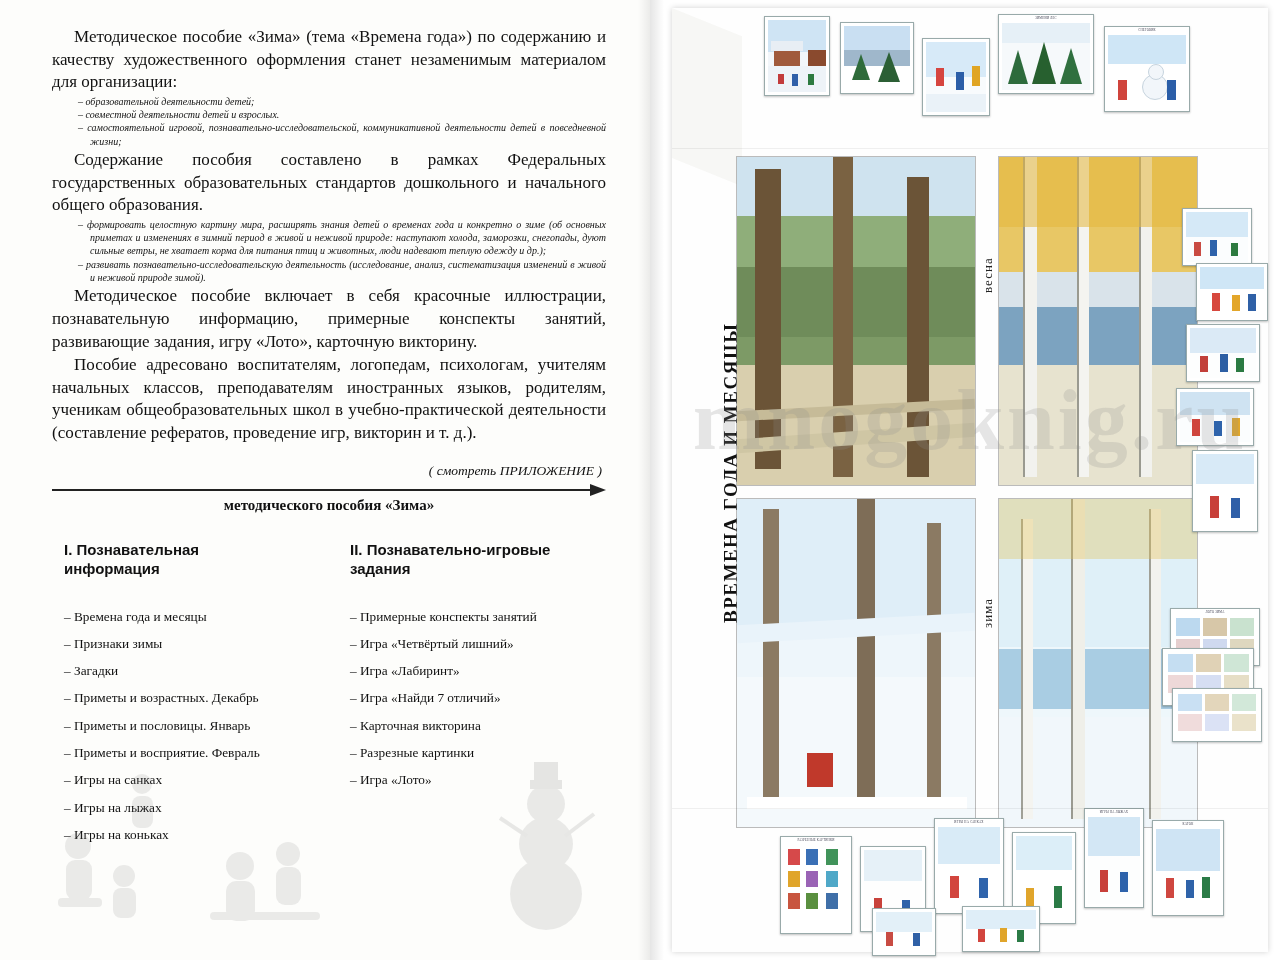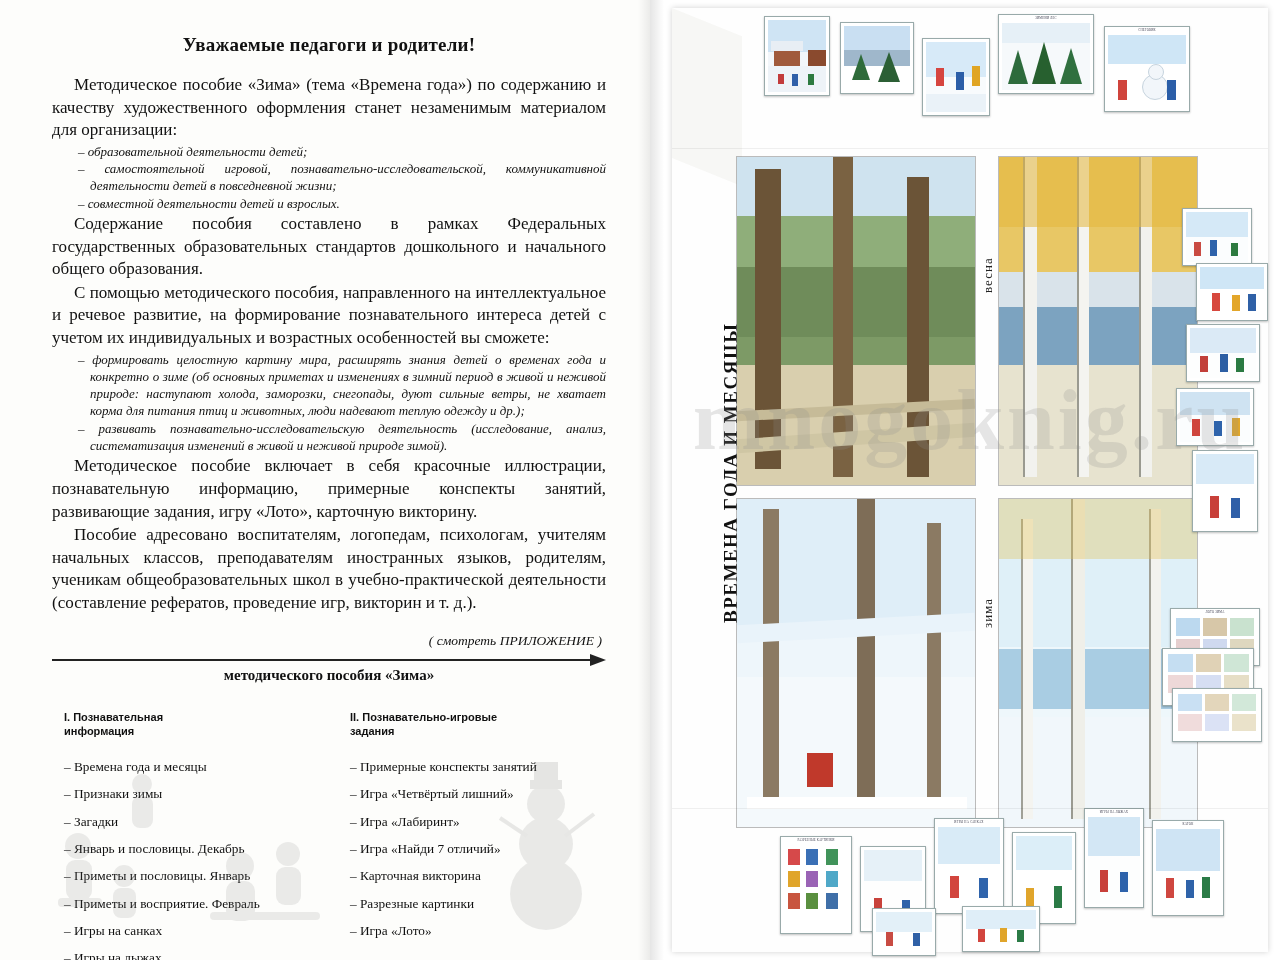--- a/index.html
+++ b/index.html
@@ -53,21 +53,21 @@
     text-align: justify;
     text-indent: 22px;
     margin: 0 0 1px 0;
   }
   ul.dashlist {
     list-style: none;
     margin: 0 0 1px 0;
     padding: 0 0 0 26px;
   }
   ul.dashlist li {
-    font-size: 13px;
+    font-size: 10px;
     line-height: 1.33;
     text-align: justify;
     font-style: italic;
     text-indent: -12px;
     padding-left: 12px;
     margin-bottom: 0px;
   }
   .appendix-note {
     text-align: right;
     font-style: italic;
@@ -108,23 +108,23 @@
     margin: 0 0 26px 0;
   }
   .toc-cols {
     display: flex;
     gap: 30px;
     padding-left: 12px;
   }
   .toc-col { width: 272px; }
   .toc-head {
     font-weight: bold;
-    font-size: 11px;
+    font-size: 15px;
     line-height: 1.3;
-    margin-bottom: 22px;
+    margin-bottom: 31px;
     font-family: "Liberation Sans", sans-serif;
   }
   .toc-item {
     font-size: 13.3px;
     line-height: 1.0;
     margin-bottom: 14px;
     white-space: nowrap;
   }
   
   .ghost {
@@ -240,32 +240,30 @@
     white-space: nowrap;
   }
 </style>
 </head>
 <body>
 
 <div id="page">
 
   <div class="left-page">
 
-    <div class="doc-title">Уважаемые педагоги и родители!</div>
 
     <p class="para">Методическое пособие «Зима» (тема «Времена года») по содержанию и качеству художественного оформления станет незаменимым материалом для организации:</p>
 
     <ul class="dashlist">
       <li>– образовательной деятельности детей;</li>
+      <li>– совместной деятельности детей и взрослых.</li>
       <li>– самостоятельной игровой, познавательно-исследовательской, коммуникативной деятельности детей в повседневной жизни;</li>
-      <li>– совместной деятельности детей и взрослых.</li>
     </ul>
 
     <p class="para">Содержание пособия составлено в рамках Федеральных государственных образовательных стандартов дошкольного и начального общего образования.</p>
-    <p class="para">С помощью методического пособия, направленного на интеллектуальное и речевое развитие, на формирование познавательного интереса детей с учетом их индивидуальных и возрастных особенностей вы сможете:</p>
 
     <ul class="dashlist">
       <li>– формировать целостную картину мира, расширять знания детей о временах года и конкретно о зиме (об основных приметах и изменениях в зимний период в живой и неживой природе: наступают холода, заморозки, снегопады, дуют сильные ветры, не хватает корма для питания птиц и животных, люди надевают теплую одежду и др.);</li>
       <li>– развивать познавательно-исследовательскую деятельность (исследование, анализ, систематизация изменений в живой и неживой природе зимой).</li>
     </ul>
 
     <p class="para">Методическое пособие включает в себя красочные иллюстрации, познавательную информацию, примерные конспекты занятий, развивающие задания, игру «Лото», карточную викторину.</p>
     <p class="para">Пособие адресовано воспитателям, логопедам, психологам, учителям начальных классов, преподавателям иностранных языков, родителям, ученикам общеобразовательных школ в учебно-практической деятельности (составление рефератов, проведение игр, викторин и т. д.).</p>
 
     <div class="appendix-note">( смотреть ПРИЛОЖЕНИЕ )</div>
@@ -279,21 +277,21 @@
 
     <div class="toc-cols">
       <div class="toc-col">
         <div class="toc-head">
           <div>I. Познавательная</div>
           <div>информация</div>
         </div>
         <div class="toc-item">– Времена года и месяцы</div>
         <div class="toc-item">– Признаки зимы</div>
         <div class="toc-item">– Загадки</div>
-        <div class="toc-item">– Январь и пословицы. Декабрь</div>
+        <div class="toc-item">– Приметы и возрастных. Декабрь</div>
         <div class="toc-item">– Приметы и пословицы. Январь</div>
         <div class="toc-item">– Приметы и восприятие. Февраль</div>
         <div class="toc-item">– Игры на санках</div>
         <div class="toc-item">– Игры на лыжах</div>
         <div class="toc-item">– Игры на коньках</div>
 
       </div>
 
       <div class="toc-col">
         <div class="toc-head">

